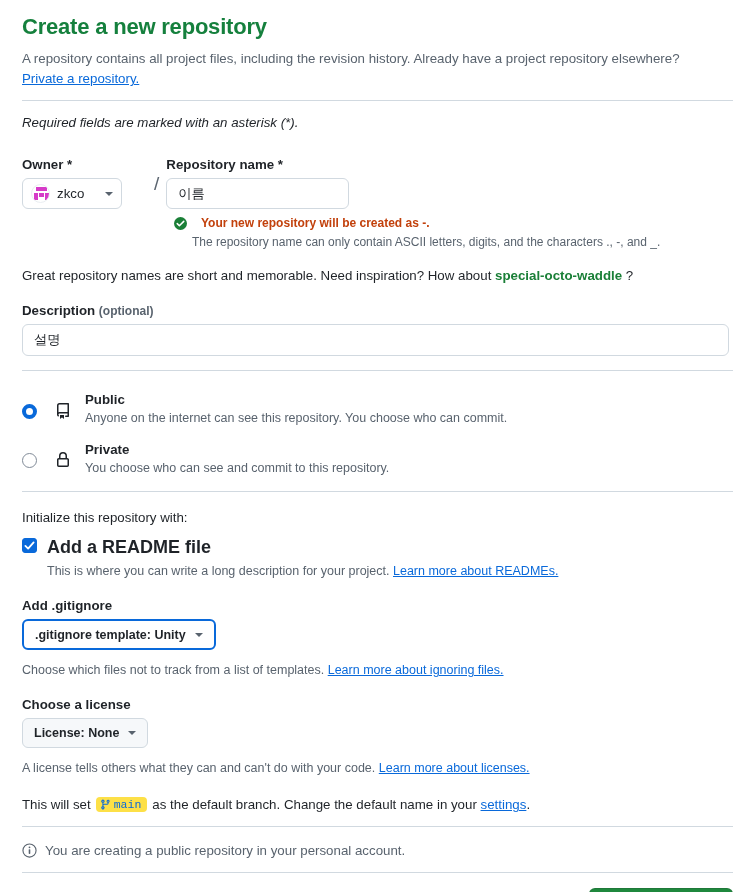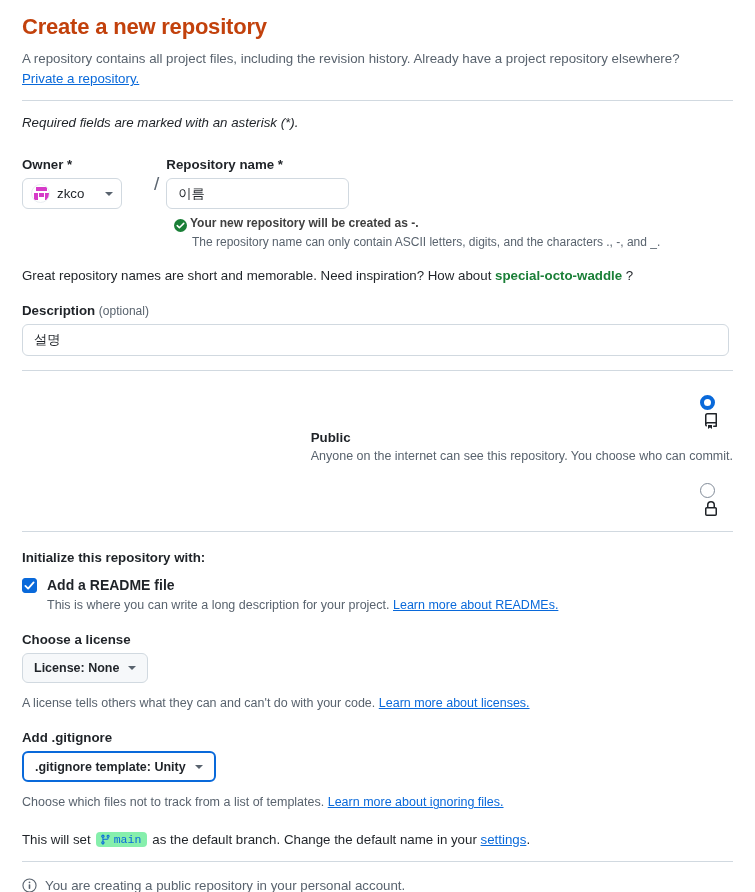--- a/index.html
+++ b/index.html
@@ -11,21 +11,21 @@
     width: 755px; height: 892px;
     font-family: "Liberation Sans", sans-serif;
     color: #1f2328;
     -webkit-font-smoothing: antialiased;
   }
   .page { padding: 14px 22px 0 22px; width: 755px; }
 
   
   .title {
     font-size: 22px; font-weight: 700; letter-spacing: -0.2px;
-    color: #c2410c; margin: 0 0 9px 0; line-height: 1.2;
+    color: #15803d; margin: 0 0 9px 0; line-height: 1.2;
   }
   .subtitle {
     font-size: 13.3px; color: #59636e; line-height: 1.55; margin: 0;
   }
   .link {
     color: #0969da; text-decoration: underline; cursor: pointer;
   }
   .import-line { margin-top: 1px; font-size: 13.3px; }
 
   .divider {
@@ -37,21 +37,21 @@
     font-style: italic; font-size: 13.3px; color: #1f2328;
     margin: 14px 0 0 0;
   }
 
   
   .field-label {
     font-size: 13.3px; font-weight: 700; color: #1f2328;
     display: block; margin-bottom: 6px; margin-top: 7px;
   }
   .field-label .optional {
-    font-weight: 400; color: #59636e; font-size: 12px;
+    font-weight: 700; color: #59636e; font-size: 12px;
   }
 
   
   .owner-row { display: flex; align-items: flex-start; margin-top: 20px; }
   .owner-col { width: 125px; }
   .slash {
     font-size: 19px; color: #59636e; font-weight: 400;
     margin: 0 7px; padding-top: 24px; line-height: 1;
     user-select: none;
   }
@@ -87,22 +87,22 @@
     font-family: "Liberation Sans", sans-serif;
     color: #1f2328; background: #ffffff; outline: none;
   }
   .text-input::placeholder { color: #1f2328; }
 
   
   .validation {
     margin-left: 152px; margin-top: 6px;
   }
   .valid-line {
-    display: flex; align-items: flex-end; gap: 3px;
-    font-size: 12px; font-weight: 700; color: #404040;
+    display: flex; align-items: flex-start; gap: 14px;
+    font-size: 12px; font-weight: 700; color: #c2410c;
     line-height: 1.45;
   }
   .check-circle {
     width: 13px; height: 13px; flex: none; margin-top: 2px;
   }
   .hint-line {
     font-size: 12px; color: #59636e; margin-top: 2px;
     margin-left: 18px; line-height: 1.45;
   }
 
@@ -114,21 +114,21 @@
   }
 
   
   .desc-block { margin-top: 20px; }
   .desc-input {
     width: 707px; height: 32px;
   }
 
   
   .vis-block { margin-top: 20px; }
-  .vis-row { display: flex; align-items: flex-end; margin-bottom: 13px; flex-direction: column; }
+  .vis-row { display: flex; align-items: center; margin-bottom: 13px; }
   .radio {
     width: 15px; height: 15px; border-radius: 50%;
     border: 1px solid #818b98; background: #fff;
     flex: none; margin-top: 4px; margin-right: 18px;
     position: relative; cursor: pointer;
   }
   .radio.checked {
     border: 4px solid #0969da; background: #ffffff;
   }
   .vis-icon {
@@ -140,33 +140,33 @@
     font-size: 13.3px; font-weight: 700; color: #1f2328;
     line-height: 1.3;
   }
   .vis-desc {
     font-size: 12.5px; color: #59636e; margin-top: 2px; line-height: 1.4;
   }
 
   
   .init-block { margin-top: 18px; }
   .init-heading {
-    font-size: 13.3px; font-weight: 700; color: #1f2328;
+    font-size: 13.3px; font-weight: 400; color: #1f2328;
     margin-bottom: 11px;
   }
   .check-row { display: flex; align-items: flex-start; }
   .checkbox {
     width: 15px; height: 15px; border-radius: 3px;
     background: #0969da; border: 1px solid #0969da;
     flex: none; margin-top: 2px; margin-right: 10px;
     position: relative; cursor: pointer;
   }
   .checkbox svg { position: absolute; top: 1px; left: 1px; }
   .check-title {
-    font-size: 14px; font-weight: 700; color: #1f2328; line-height: 1.3;
+    font-size: 18px; font-weight: 700; color: #1f2328; line-height: 1.3;
   }
   .check-desc {
     font-size: 12.5px; color: #59636e; margin-top: 3px; line-height: 1.4;
   }
   .check-desc a { color: #0969da; text-decoration: underline; }
 
   
   .select-block { margin-top: 18px; }
   .select-btn {
     display: inline-flex; align-items: center; gap: 9px;
@@ -189,21 +189,21 @@
   }
   .helper a { color: #0969da; text-decoration: underline; }
 
   
   .branch-line {
     font-size: 13.3px; color: #1f2328; margin-top: 20px;
     display: flex; align-items: flex-end; flex-wrap: wrap;
   }
   .branch-badge {
     display: inline-flex; align-items: center; gap: 3px;
-    background: #86efac; color: #0969da;
+    background: #fde047; color: #0969da;
     border-radius: 4px; padding: 1px 6px 1px 4px;
     margin: 0 5px; font-size: 11.5px;
     font-family: "Liberation Mono", monospace;
   }
   .branch-badge svg { display: block; }
   .branch-line a { color: #0969da; text-decoration: underline; }
 
   
   .info-note {
     display: flex; align-items: center; gap: 8px;
@@ -297,20 +297,24 @@
         <div class="vis-title">Public</div>
         <div class="vis-desc">Anyone on the internet can see this repository. You choose who can commit.</div>
       </div>
     </div>
 
     <div class="vis-row">
       <span class="radio"></span>
       <svg class="vis-icon" viewBox="0 0 16 16" fill="currentColor">
         <path d="M4 4a4 4 0 118 0v2h.25c.966 0 1.75.784 1.75 1.75v5.5A1.75 1.75 0 0112.25 15h-8.5A1.75 1.75 0 012 13.25v-5.5C2 6.784 2.784 6 3.75 6H4zm8.25 3.5h-8.5a.25.25 0 00-.25.25v5.5c0 .138.112.25.25.25h8.5a.25.25 0 00.25-.25v-5.5a.25.25 0 00-.25-.25zM10.5 6V4a2.5 2.5 0 10-5 0v2z"></path>
       </svg>
+      <div class="vis-text">
+        <div class="vis-title">Private</div>
+        <div class="vis-desc">You choose who can see and commit to this repository.</div>
+      </div>
     </div>
 
   </div>
 
   <hr class="divider">
 
   <div class="init-block">
     <div class="init-heading">Initialize this repository with:</div>
     <div class="check-row">
       <span class="checkbox">
@@ -322,40 +326,40 @@
         <div class="check-title">Add a README file</div>
         <div class="check-desc">
           <span>This is where you can write a long description for your project.</span>
           <a>Learn more about READMEs.</a>
         </div>
       </div>
     </div>
   </div>
 
   <div class="select-block">
+    <span class="field-label">Add .gitignore</span>
+    <div class="select-btn focused">
+      <span>.gitignore template: Unity</span>
+      <span class="caret"></span>
+    </div>
+    <div class="helper">
+      <span>Choose which files not to track from a list of templates.</span>
+      <a>Learn more about ignoring files.</a>
+    </div>
+  </div>
+
+  <div class="select-block">
     <span class="field-label">Choose a license</span>
     <div class="select-btn">
       <span>License: None</span>
       <span class="caret"></span>
     </div>
     <div class="helper">
       <span>A license tells others what they can and can't do with your code.</span>
       <a>Learn more about licenses.</a>
-    </div>
-  </div>
-
-  <div class="select-block">
-    <span class="field-label">Add .gitignore</span>
-    <div class="select-btn focused">
-      <span>.gitignore template: Unity</span>
-      <span class="caret"></span>
-    </div>
-    <div class="helper">
-      <span>Choose which files not to track from a list of templates.</span>
-      <a>Learn more about ignoring files.</a>
     </div>
   </div>
 
   <div class="branch-line">
     <span>This will set</span>
     <span class="branch-badge">
       <svg width="11" height="11" viewBox="0 0 16 16" fill="currentColor">
         <path d="M9.5 3.25a2.25 2.25 0 113 2.122V6A2.5 2.5 0 0110 8.5H6a1 1 0 00-1 1v1.128a2.251 2.251 0 11-1.5 0V5.372a2.25 2.25 0 111.5 0V7.5A2.492 2.492 0 016 7h4a1 1 0 001-1v-.628A2.25 2.25 0 019.5 3.25zm-6 0a.75.75 0 101.5 0 .75.75 0 00-1.5 0zm8.25-.75a.75.75 0 100 1.5.75.75 0 000-1.5zM4.25 12a.75.75 0 100 1.5.75.75 0 000-1.5z"></path>
       </svg>
       <span>main</span>

